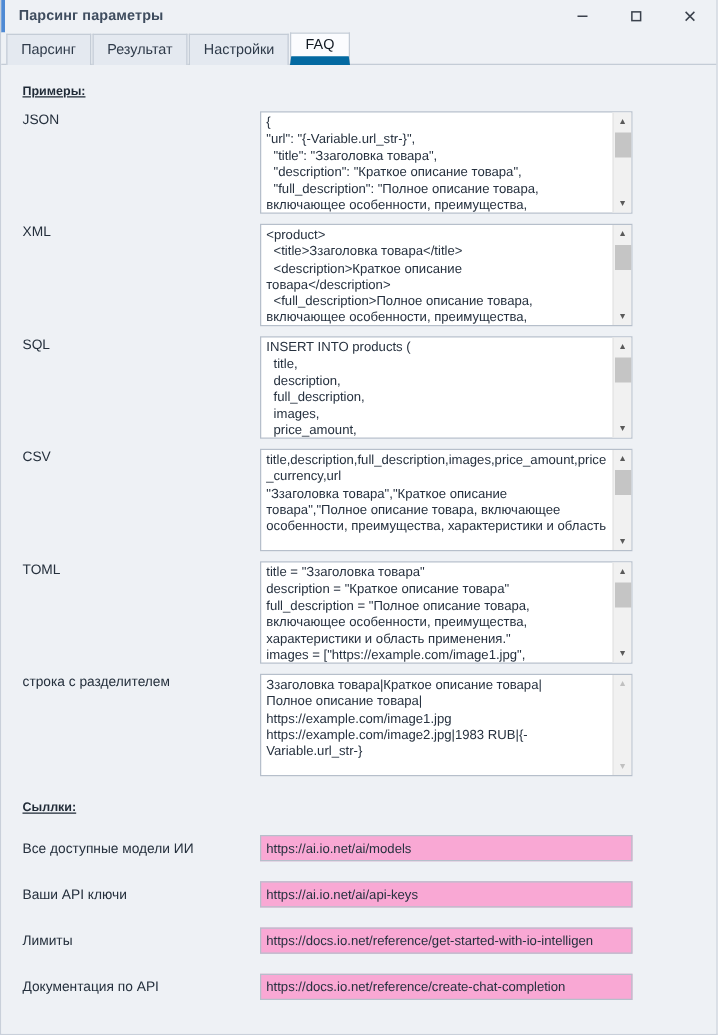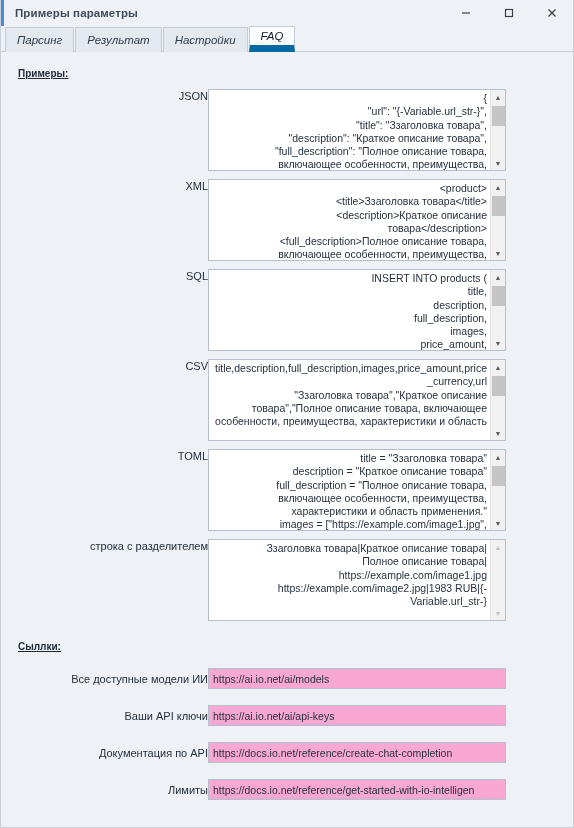--- a/index.html
+++ b/index.html
@@ -82,21 +82,20 @@
     font-size: 11.5px;
     color: #2f3b4a;
     background: #e4e9f0;
     border: 1px solid #c4ccd6;
     border-bottom: none;
     margin-right: 1px;
     position: relative;
     top: 1px;
     cursor: default;
     white-space: nowrap;
-    font-style: italic;
   }
   .tab.active {
     background: #fbfcfe;
     color: #111922;
     top: 1px;
     z-index: 3;
     border-bottom: 7px solid #0369a1;
     height: 26px;
   }
 
@@ -120,21 +119,20 @@
   }
   .section-title.links {
     margin-top: 0;
     text-decoration: underline;
   }
 
   .row {
     display: flex;
     align-items: flex-start;
     margin-bottom: 8px;
-    text-align: right;
   }
   .row-label {
     width: 195px;
     flex: 0 0 195px;
     font-size: 11px;
     color: #25303d;
     padding-left: 5px;
     padding-top: 1px;
     line-height: 13px;
   }
@@ -210,21 +208,21 @@
     font-family: "Liberation Sans", sans-serif;
   }
 </style>
 </head>
 <body>
 
 <div class="window">
 
   <div class="titlebar">
     <div class="titlebar-accent"></div>
-    <div class="title-text">Примеры параметры</div>
+    <div class="title-text">Парсинг параметры</div>
     <div class="win-controls">
       <div class="win-btn">
         <svg width="12" height="12" viewBox="0 0 12 12">
             <line x1="2" y1="6" x2="10" y2="6" stroke="#3a414c" stroke-width="1.2"></line>
           </svg>
       </div>
       <div class="win-btn">
         <svg width="12" height="12" viewBox="0 0 12 12">
             <rect x="2.5" y="2.5" width="7" height="7" fill="none" stroke="#3a414c" stroke-width="1.2"></rect>
           </svg>
@@ -364,25 +362,25 @@
           <div class="row-label">Все доступные модели ИИ</div>
           <div class="link-input">https://ai.io.net/ai/models</div>
         </div>
 
         <div class="row link-row">
           <div class="row-label">Ваши API ключи</div>
           <div class="link-input">https://ai.io.net/ai/api-keys</div>
         </div>
 
         <div class="row link-row">
+          <div class="row-label">Лимиты</div>
+          <div class="link-input">https://docs.io.net/reference/get-started-with-io-intelligen</div>
+        </div>
+
+        <div class="row link-row">
           <div class="row-label">Документация по API</div>
           <div class="link-input">https://docs.io.net/reference/create-chat-completion</div>
-        </div>
-
-        <div class="row link-row">
-          <div class="row-label">Лимиты</div>
-          <div class="link-input">https://docs.io.net/reference/get-started-with-io-intelligen</div>
         </div>
       </div>
 
     </div>
   </div>
 </div>
 
 </body></html>

